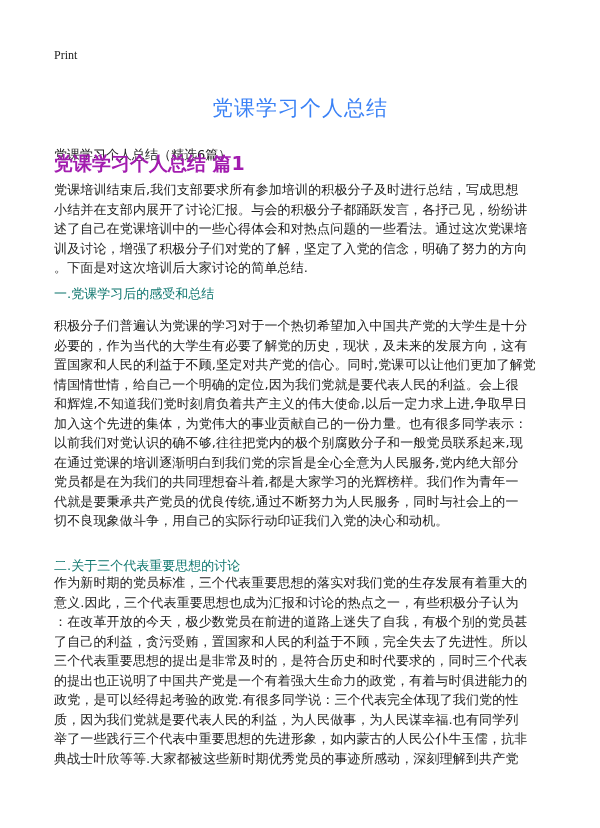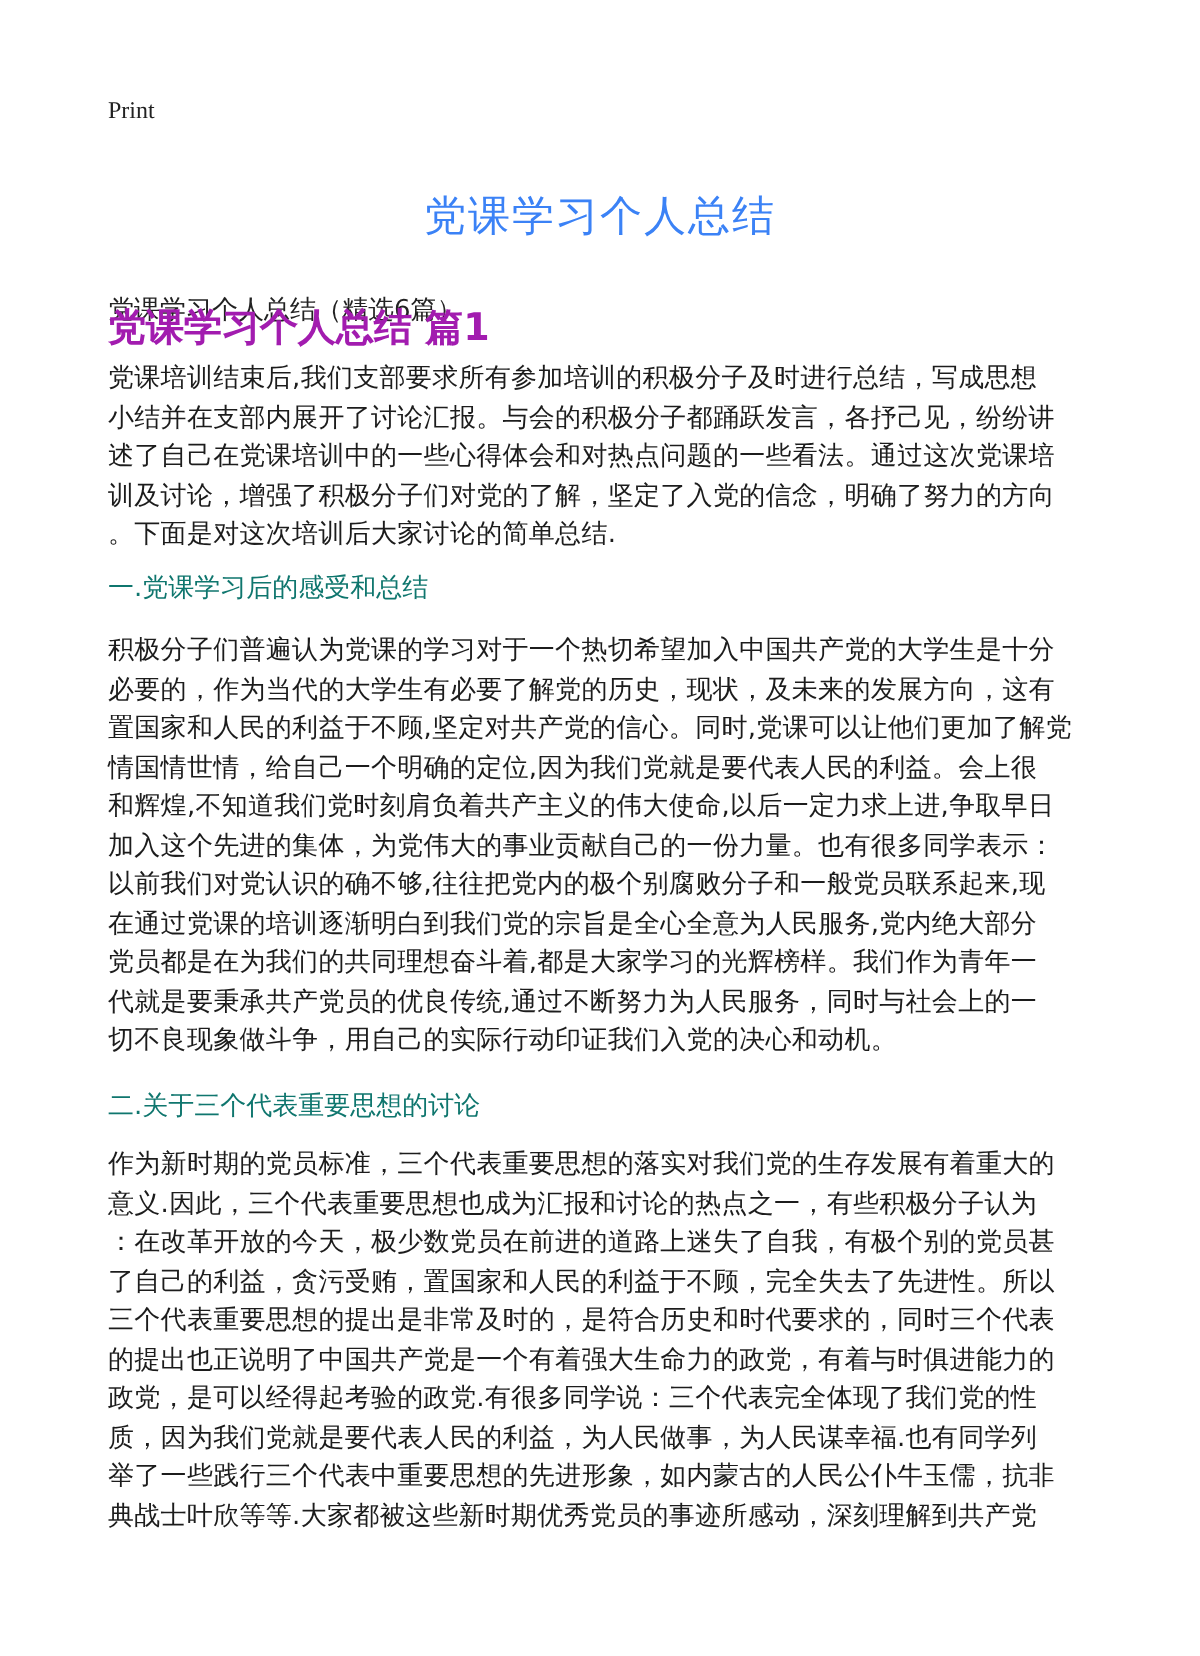--- a/index.html
+++ b/index.html
@@ -111,21 +111,21 @@
     <span class="line">情国情世情，给自己一个明确的定位,因为我们党就是要代表人民的利益。会上很</span>
     <span class="line">和辉煌,不知道我们党时刻肩负着共产主义的伟大使命,以后一定力求上进,争取早日</span>
     <span class="line">加入这个先进的集体，为党伟大的事业贡献自己的一份力量。也有很多同学表示：</span>
     <span class="line">以前我们对党认识的确不够,往往把党内的极个别腐败分子和一般党员联系起来,现</span>
     <span class="line">在通过党课的培训逐渐明白到我们党的宗旨是全心全意为人民服务,党内绝大部分</span>
     <span class="line">党员都是在为我们的共同理想奋斗着,都是大家学习的光辉榜样。我们作为青年一</span>
     <span class="line">代就是要秉承共产党员的优良传统,通过不断努力为人民服务，同时与社会上的一</span>
     <span class="line">切不良现象做斗争，用自己的实际行动印证我们入党的决心和动机。</span>
   </p>
 
-  <div class="sub-heading" style="top:544px;">二.关于三个代表重要思想的讨论</div>
+  <div class="sub-heading" style="top:557px;">二.关于三个代表重要思想的讨论</div>
 
   <p class="para" style="top:573px;">
     <span class="line">作为新时期的党员标准，三个代表重要思想的落实对我们党的生存发展有着重大的</span>
     <span class="line">意义.因此，三个代表重要思想也成为汇报和讨论的热点之一，有些积极分子认为</span>
     <span class="line">：在改革开放的今天，极少数党员在前进的道路上迷失了自我，有极个别的党员甚</span>
     <span class="line">了自己的利益，贪污受贿，置国家和人民的利益于不顾，完全失去了先进性。所以</span>
     <span class="line">三个代表重要思想的提出是非常及时的，是符合历史和时代要求的，同时三个代表</span>
     <span class="line">的提出也正说明了中国共产党是一个有着强大生命力的政党，有着与时俱进能力的</span>
     <span class="line">政党，是可以经得起考验的政党.有很多同学说：三个代表完全体现了我们党的性</span>
     <span class="line">质，因为我们党就是要代表人民的利益，为人民做事，为人民谋幸福.也有同学列</span>

